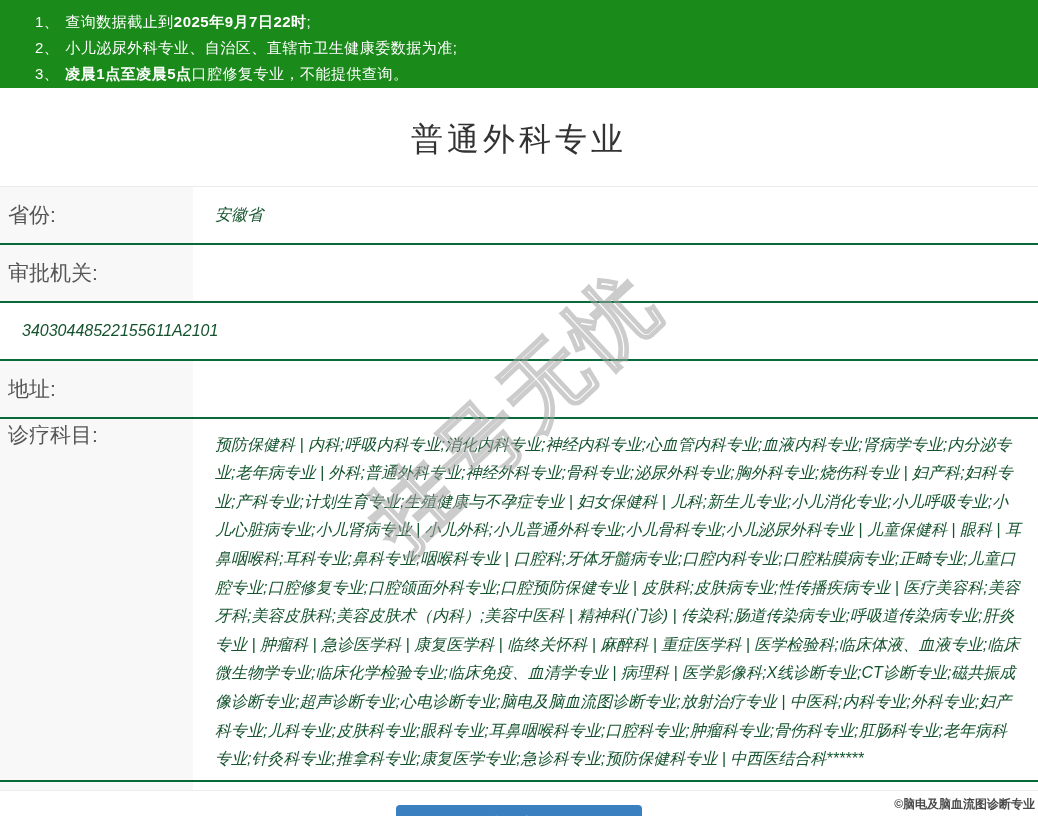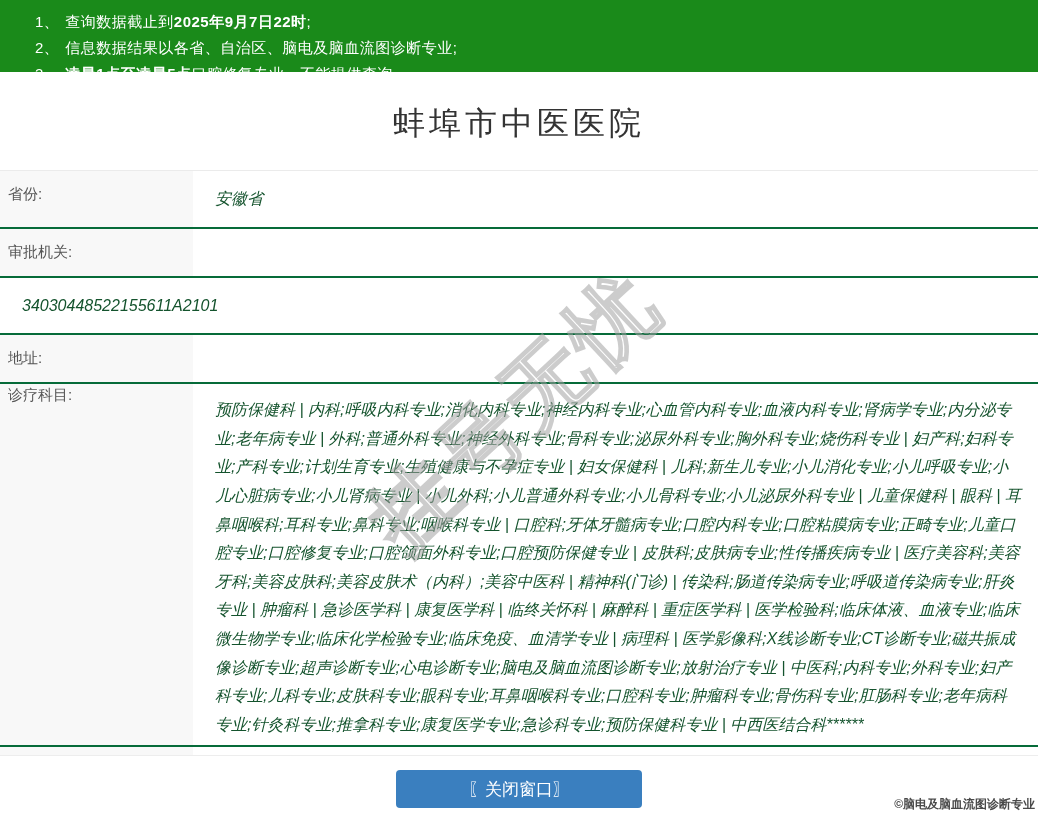--- a/index.html
+++ b/index.html
@@ -4,39 +4,39 @@
 <style>
   html,body{margin:0;padding:0;}
   body{
     width:1038px;height:816px;position:relative;overflow:hidden;
     background:#ffffff;
     font-family:"Liberation Sans","DejaVu Sans",sans-serif;
     -webkit-font-smoothing:antialiased;
   }
   
   .banner{
-    width:100%;height:72px;background:#1a8a1a;color:#ffffff;
+    width:100%;height:88px;background:#1a8a1a;color:#ffffff;
     box-sizing:border-box;padding:9px 0 16px 35px;
   }
   .notice-line{
     font-size:15px;line-height:26px;letter-spacing:0.5px;white-space:nowrap;
   }
   .notice-line .num{margin-right:6px;}
   .notice-line b{font-weight:bold;}
   
   .page-title{
     margin:30px 0 24px 0;text-align:center;
     font-size:32px;font-weight:400;color:#333333;letter-spacing:4px;
   }
   
   .info-table{width:1038px;border-top:1px solid #ebebeb;}
   .row{display:flex;border-bottom:2px solid #066b39;}
   .label-cell{
     width:193px;flex:0 0 193px;box-sizing:border-box;
-    background:#f8f8f8;color:#555555;font-size:15px;
+    background:#f8f8f8;color:#555555;font-size:21px;
     padding:14px 6px 14px 8px;
   }
   .value-cell{
     flex:1;box-sizing:border-box;color:#14532d;font-size:16px;
     padding:14px 16px 13px 22px;line-height:28.6px;font-style:italic;
   }
   .row.tall .label-cell{padding-top:2px;}
   .row.tall .value-cell{padding-top:12px;padding-bottom:6px;}
   .table-stub{
     height:8px;border-bottom:1px solid #ededed;
@@ -66,28 +66,28 @@
   }
 </style>
 </head>
 <body>
 
 <div class="banner">
   <div class="notice-line">
     <span class="num">1、</span><span>查询数据截止到</span><b>2025年9月7日22时</b><span>;</span>
   </div>
   <div class="notice-line">
-    <span class="num">2、</span><span>信息数据结果以各省、自治区、脑电及脑血流图诊断专业;</span><b></b><span></span>
+    <span class="num">2、</span><span>小儿泌尿外科专业、自治区、直辖市卫生健康委数据为准;</span><b></b><span></span>
   </div>
   <div class="notice-line">
     <span class="num">3、</span><span></span><b>凌晨1点至凌晨5点</b><span>口腔修复专业，不能提供查询。</span>
   </div>
 </div>
 
-<h1 class="page-title">蚌埠市中医医院</h1>
+<h1 class="page-title">普通外科专业</h1>
 
 <div class="info-table">
   <div class="row">
     <div class="label-cell">省份:</div>
     <div class="value-cell">安徽省</div>
   </div>
   <div class="row">
     <div class="label-cell">审批机关:</div>
   </div>
   <div class="row">

